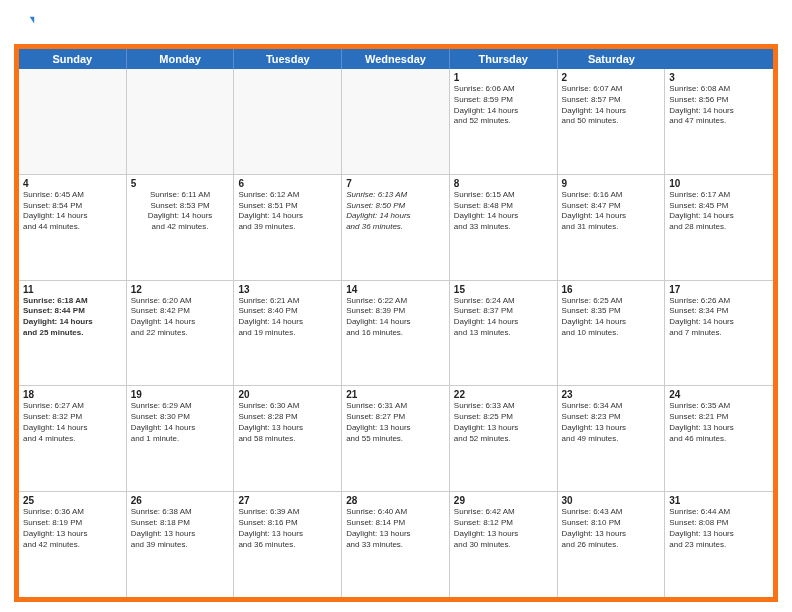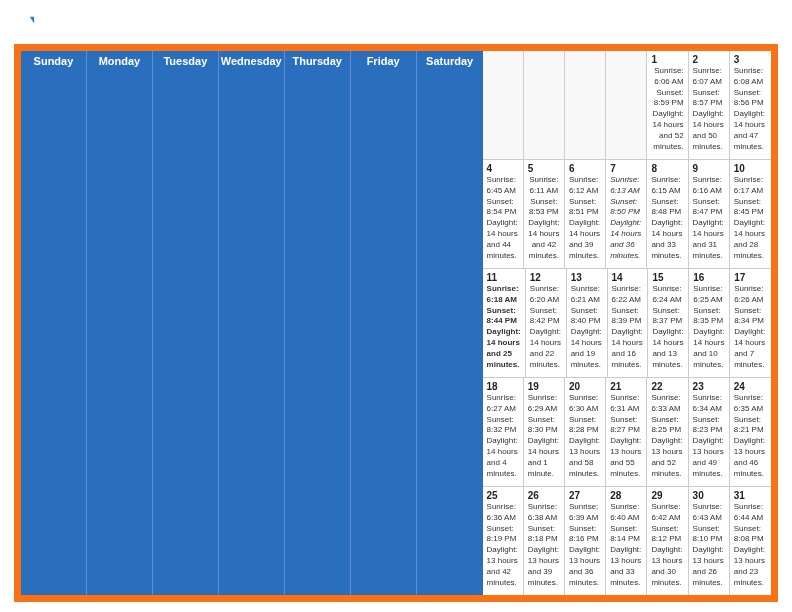--- a/index.html
+++ b/index.html
@@ -52,21 +52,22 @@
       line-height: 1.1;
     }
     .title-block h2 {
       font-size: 14px;
       color: #444;
       font-weight: normal;
     }
     .calendar {
       flex: 1;
       display: flex;
-      border: 7px solid #f97316;
+      flex-direction: column;
+      border: 5px solid #f97316;
     }
     .cal-header {
       display: grid;
       grid-template-columns: repeat(7, 1fr);
       background: #2a6fbe;
     }
     .cal-header-cell {
       color: #fff;
       font-size: 11px;
       font-weight: bold;
@@ -129,32 +130,31 @@
     </div>
   </div>
 
   <div class="calendar">
     <div class="cal-header">
     <div class="cal-header-cell">Sunday</div>
         <div class="cal-header-cell">Monday</div>
         <div class="cal-header-cell">Tuesday</div>
         <div class="cal-header-cell">Wednesday</div>
         <div class="cal-header-cell">Thursday</div>
-        <div class="cal-header-cell">Friday</div>
         <div class="cal-header-cell">Saturday</div>
       </div>
     <div class="cal-body">
     <div class="cal-row">
           <div class="cal-cell empty"></div>
           <div class="cal-cell empty"></div>
           <div class="cal-cell empty"></div>
           <div class="cal-cell empty"></div>
           <div class="cal-cell">
             <div class="day-num">1</div>
-            <div class="cell-text" style="white-space: pre-line; text-align: right;">Sunrise: 6:06 AM
+            <div class="cell-text" style="white-space: pre-line;">Sunrise: 6:06 AM
 Sunset: 8:59 PM
 Daylight: 14 hours
 and 52 minutes.</div>
           </div>
           <div class="cal-cell">
             <div class="day-num">2</div>
             <div class="cell-text" style="white-space: pre-line;">Sunrise: 6:07 AM
 Sunset: 8:57 PM
 Daylight: 14 hours
 and 50 minutes.</div>

